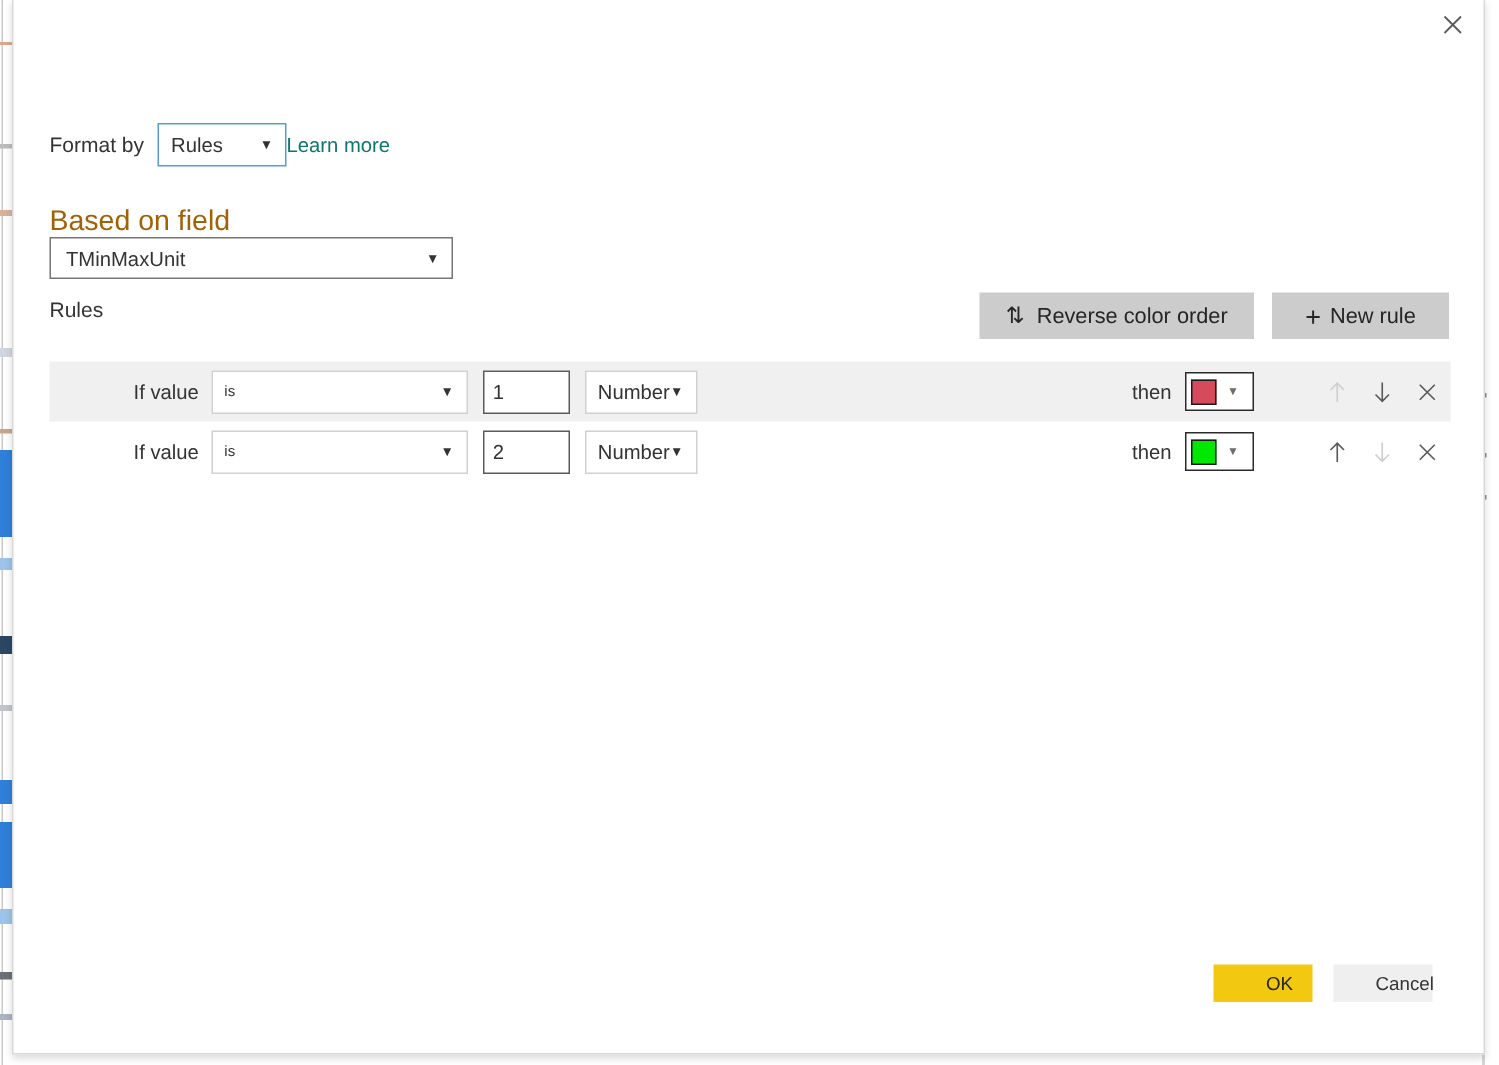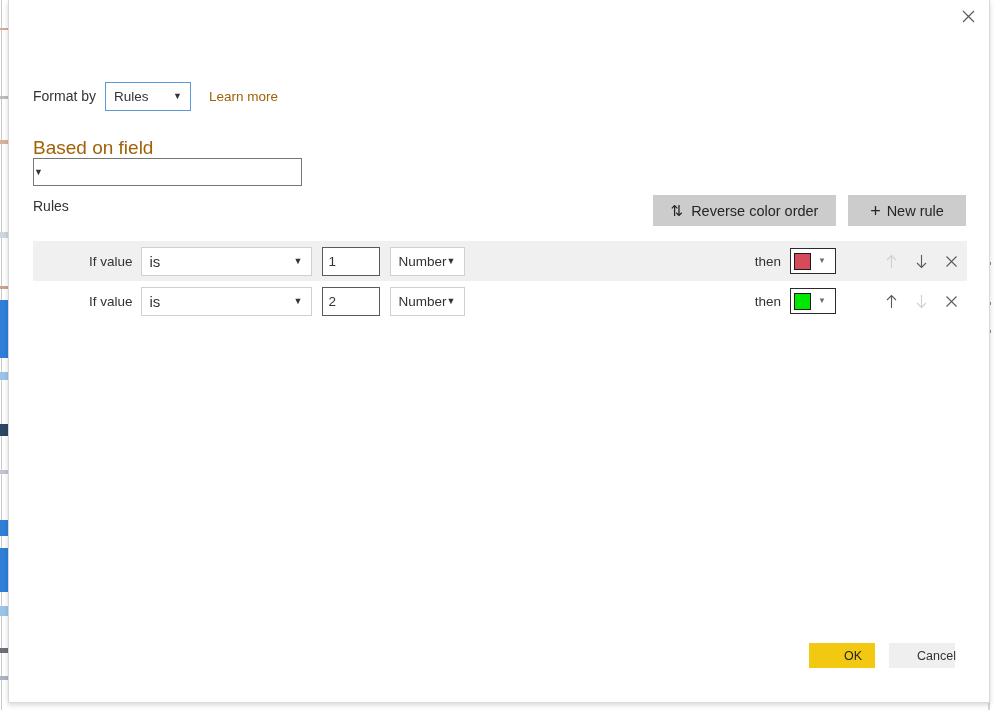--- a/index.html
+++ b/index.html
@@ -134,23 +134,22 @@
     white-space: nowrap;
     overflow: hidden;
   }
   .caret {
     font-size: 9px;
     color: #333;
     padding-right: 8px;
     line-height: 1;
   }
   .learn-more {
-    margin-left: 18px;
     font-size: 13.5px;
-    color: #a16207;
+    color: #0f766e;
     cursor: pointer;
     white-space: nowrap;
   }
 
   
   .label-basedon {
     position: absolute;
     left: 24px;
     top: 137px;
     font-size: 19px;
@@ -222,21 +221,21 @@
     padding-left: 8px;
     padding-right: 8px;
     white-space: nowrap;
     margin-left: 48px;
   }
   .cond-select {
     width: 171px;
     height: 29px;
     border: 1px solid #d0d0d0;
   }
-  .cond-select .sel-text { font-size: 15px; padding-left: 8px; }
+  .cond-select .sel-text { font-size: 10px; padding-left: 8px; }
 
   .value-input {
     width: 58px;
     height: 29px;
     border: 1px solid #5a5a5a;
     background: #fff;
     box-sizing: border-box;
     margin-left: 10px;
     font-family: "Liberation Sans", sans-serif;
     font-size: 13.5px;
@@ -369,20 +368,21 @@
     <span class="label-formatby">Format by</span>
     <div class="select-box select-focus">
       <span class="sel-text">Rules</span>
       <span class="caret">▼</span>
     </div>
     <span class="learn-more">Learn more</span>
   </div>
 
   <div class="label-basedon">Based on field</div>
   <div class="select-box field-select">
+    <span class="sel-text">TMinMaxUnit</span>
     <span class="caret">▼</span>
   </div>
 
   <div class="label-rules">Rules</div>
 
   <button class="tool-btn btn-reverse">
     <span class="ticon">⇅</span>
     <span>Reverse color order</span>
   </button>
 

